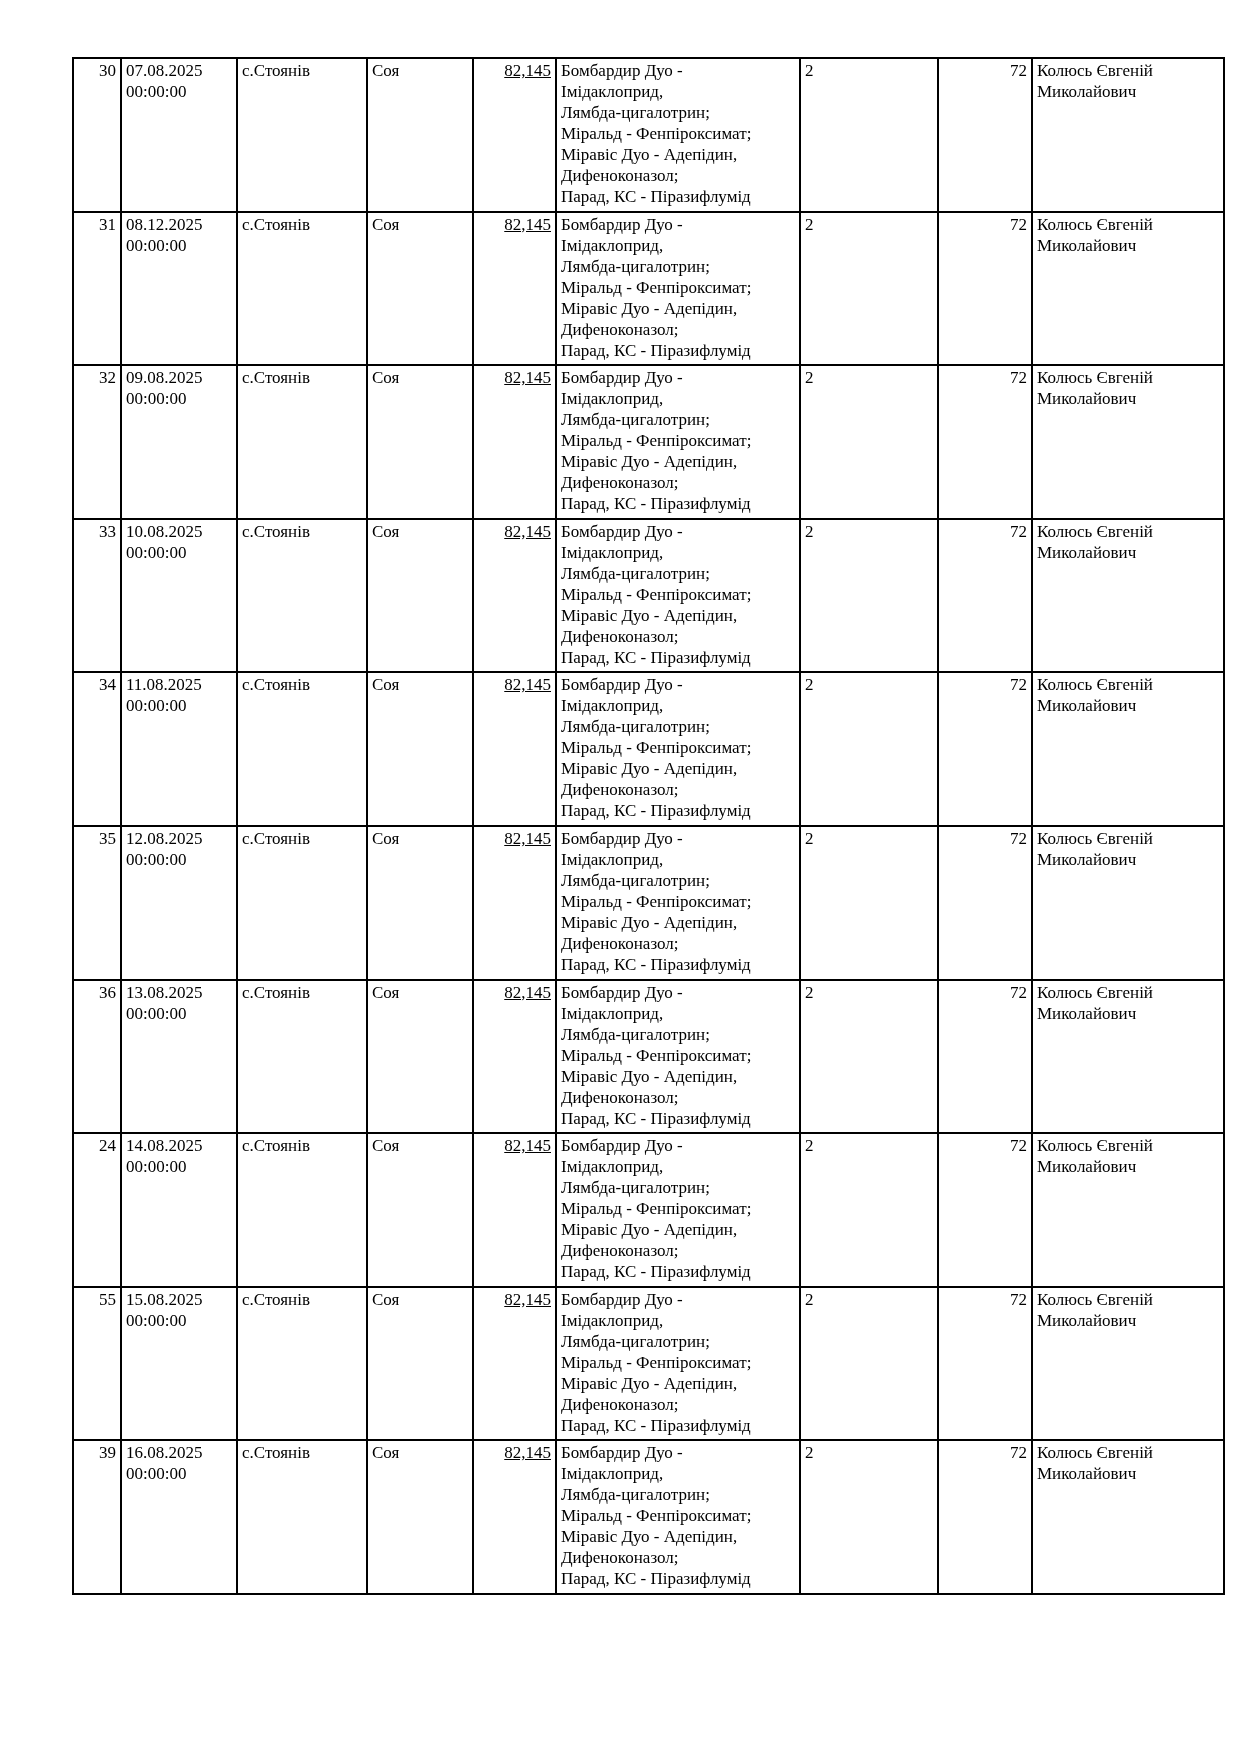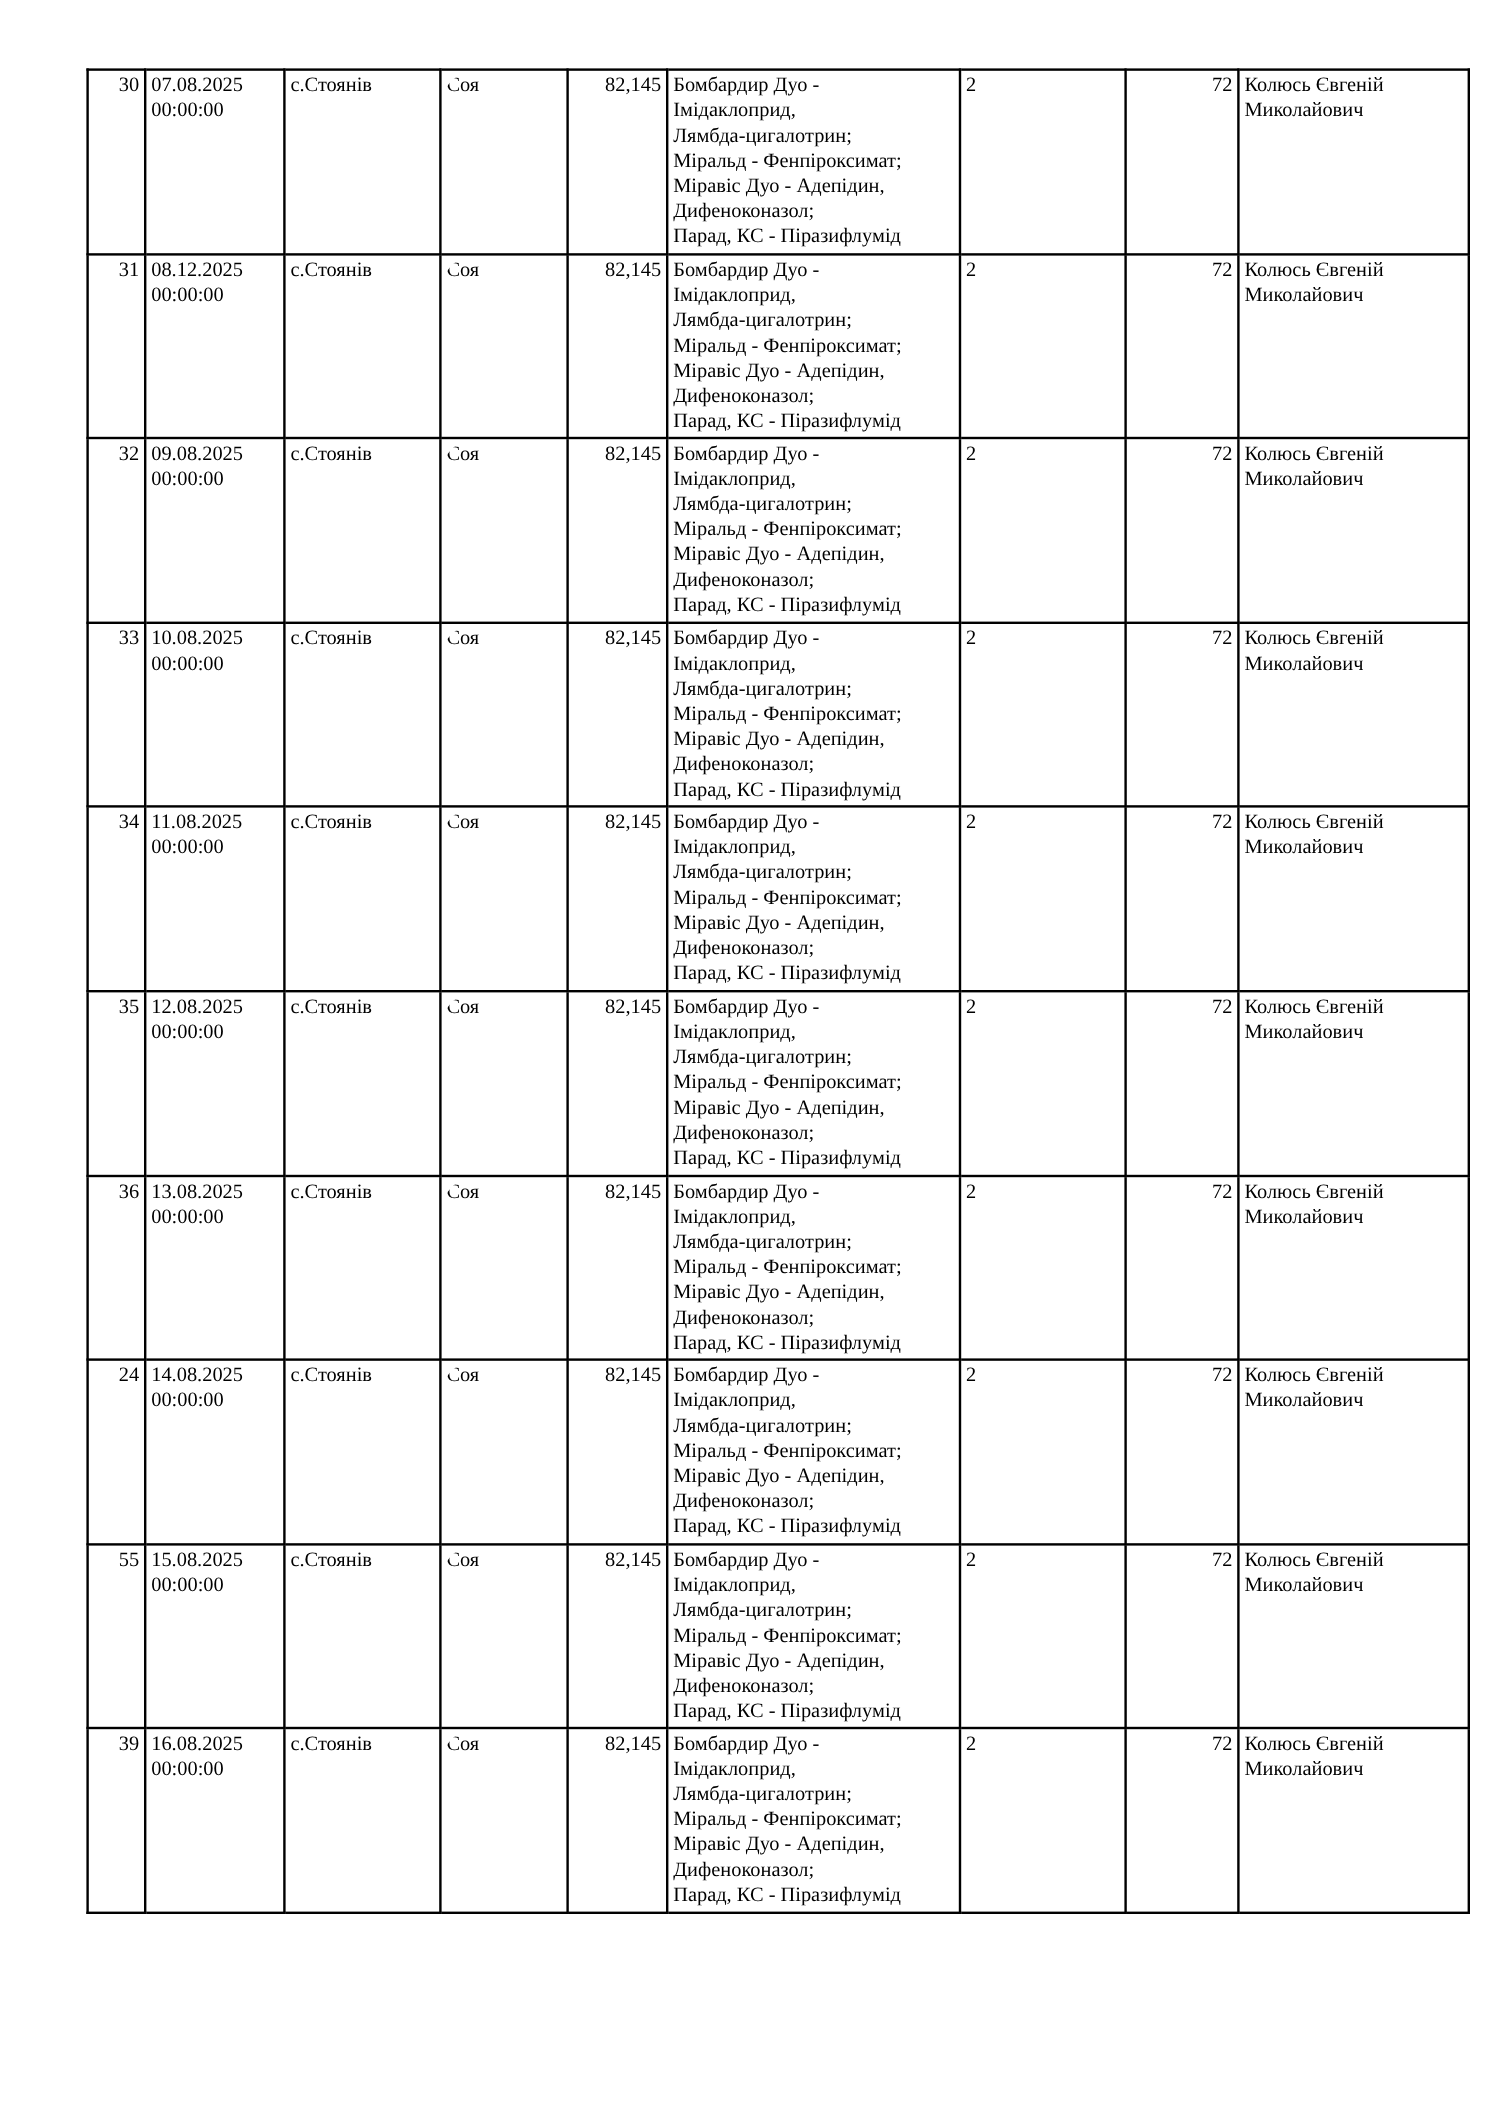--- a/index.html
+++ b/index.html
@@ -38,22 +38,22 @@
     line-height: 21px;
     overflow: hidden;
     word-wrap: break-word;
   }
   table.data-table tr {
     height: 153.6px;
   }
   .c-num   { text-align: right; padding-right: 7px; }
   .c-date  { text-align: left; }
   .c-settlement { text-align: left; margin-top: 11px; }
-  .c-crop  { text-align: left; border-radius: 27px; }
-  .c-area  { text-align: right; padding-right: 4px; }
+  .c-crop  { text-align: left; }
+  .c-area  { text-align: right; padding-right: 4px; text-decoration: underline; }
   .c-pest  { text-align: left; white-space: pre-line; }
   .c-qty   { text-align: left; }
   .c-v72   { text-align: right; padding-right: 6px; }
   .c-name  { text-align: left; }
 </style>
 </head>
 <body>
 
 <div class="page">
   <table class="data-table">

